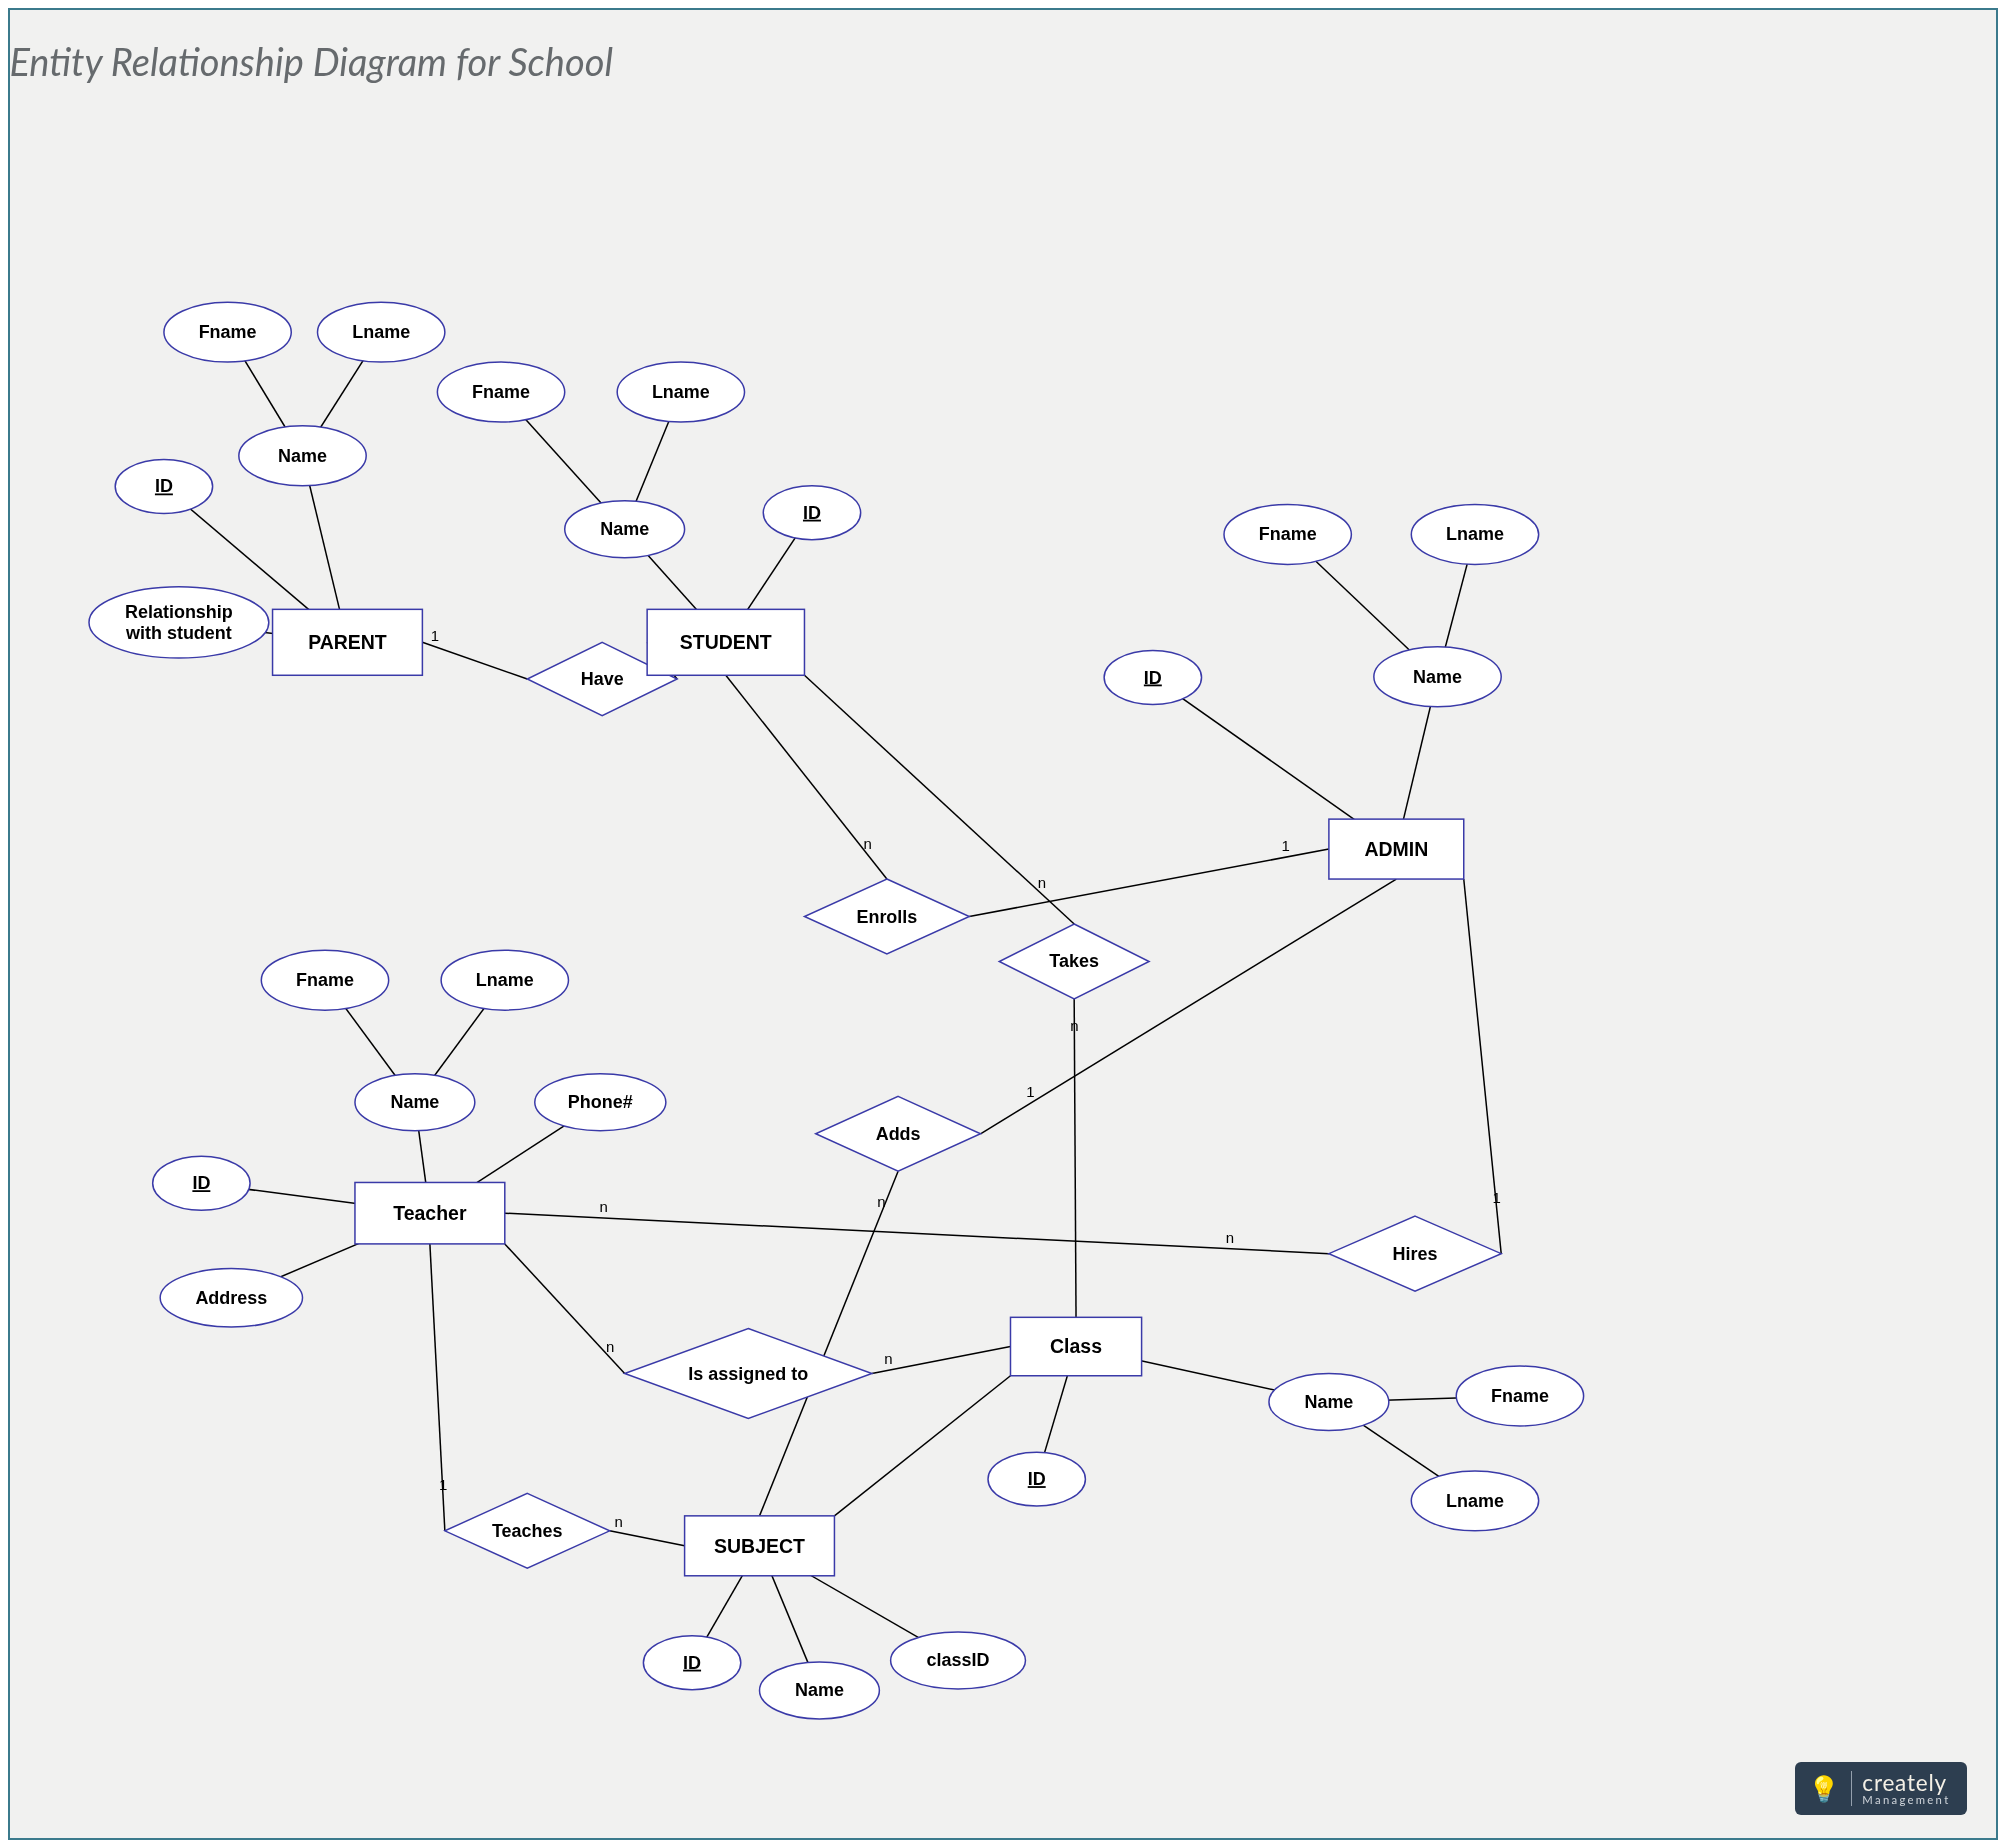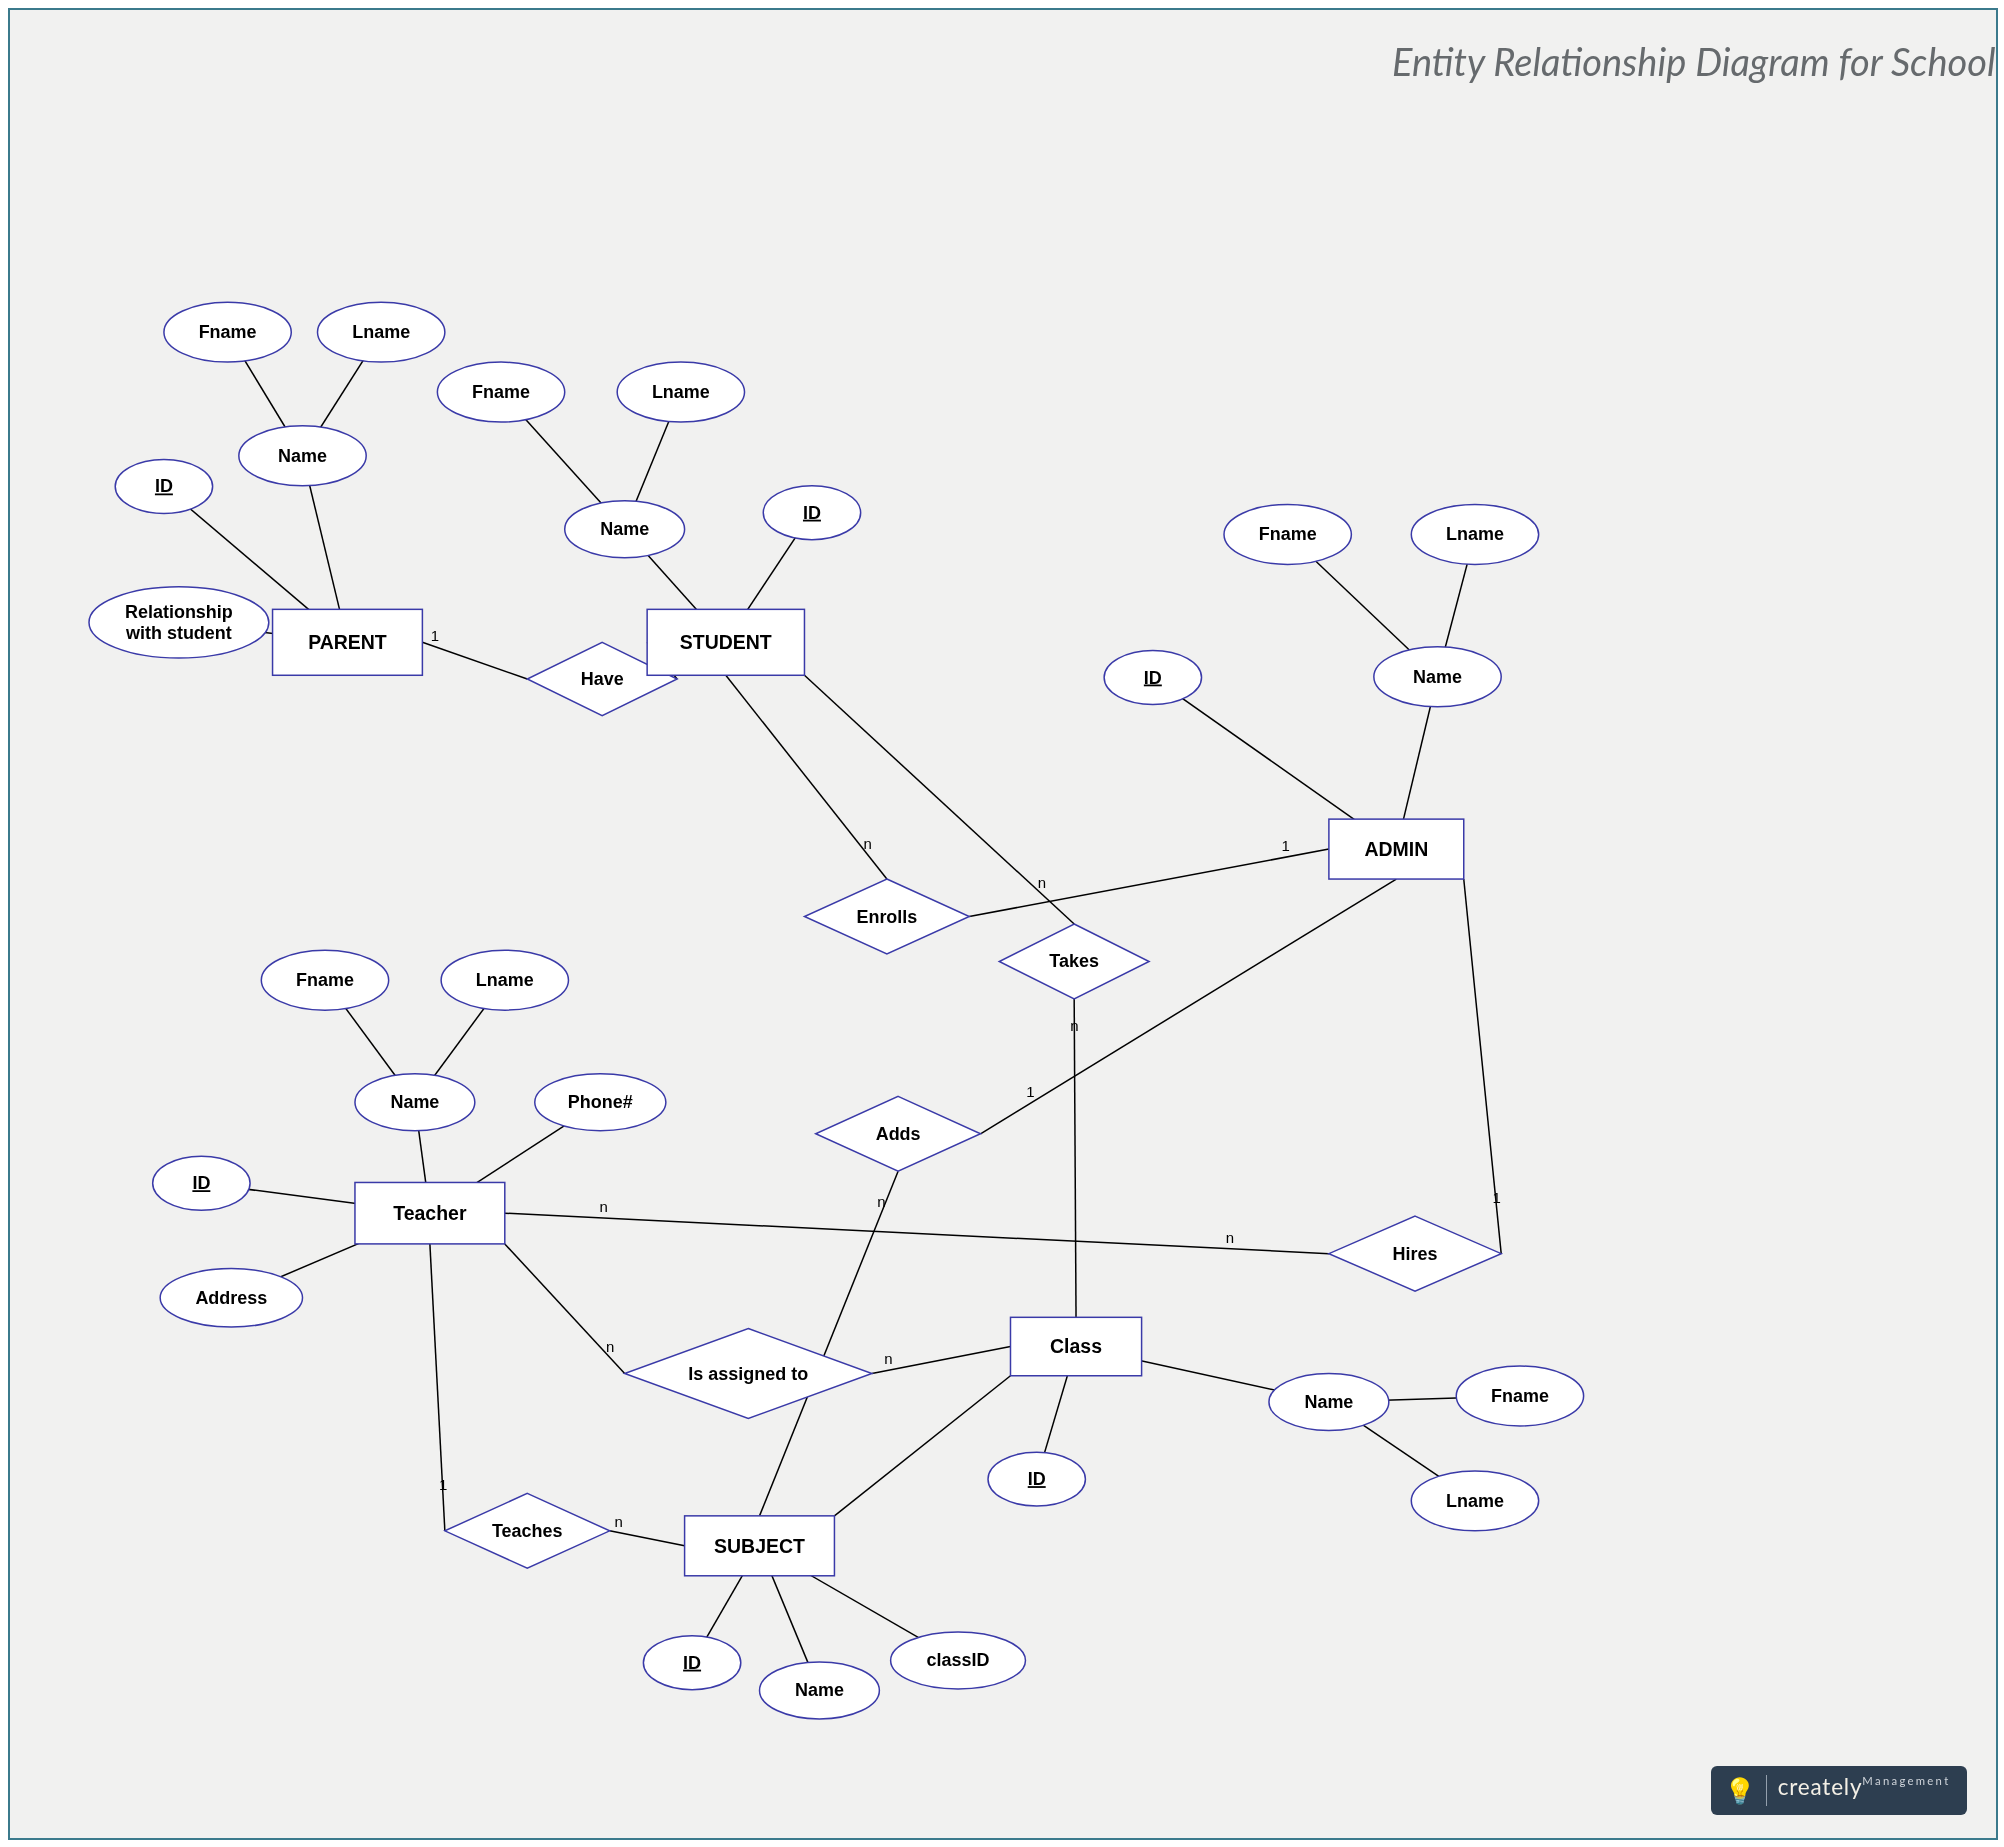--- a/index.html
+++ b/index.html
@@ -18,21 +18,21 @@
     height: 1832px;
     border: 2.3px solid #3b7a8c;
     background: #f1f1f0;
     box-sizing: border-box;
   }
   .title {
     position: absolute;
     top: 28.5px;
     left: 0;
     right: 0;
-    text-align: right;
+    text-align: left;
     font-size: 38px;
     font-style: italic;
     color: #666a6d;
     line-height: 1.25;
   }
   svg.canvas {
     position: absolute;
     left: 0;
     top: 0;
     width: 100%;
@@ -64,20 +64,21 @@
     display: flex;
     align-items: center;
     justify-content: center;
     font-size: 25.5px;
     color: #f6b23a;
     padding-right: 10.5px;
     border-right: 1.5px solid #94a0ad;
   }
   .watermark .txt {
     display: flex;
+    flex-direction: column;
     justify-content: center;
     line-height: 1.05;
   }
   .watermark .txt .brand { font-size: 22.5px; letter-spacing: 0.8px; }
   .watermark .txt .tag { font-size: 11.3px; letter-spacing: 2.3px; color: #cfd4da; }
 </style>
 </head>
 <body>
 
 <div class="frame">

